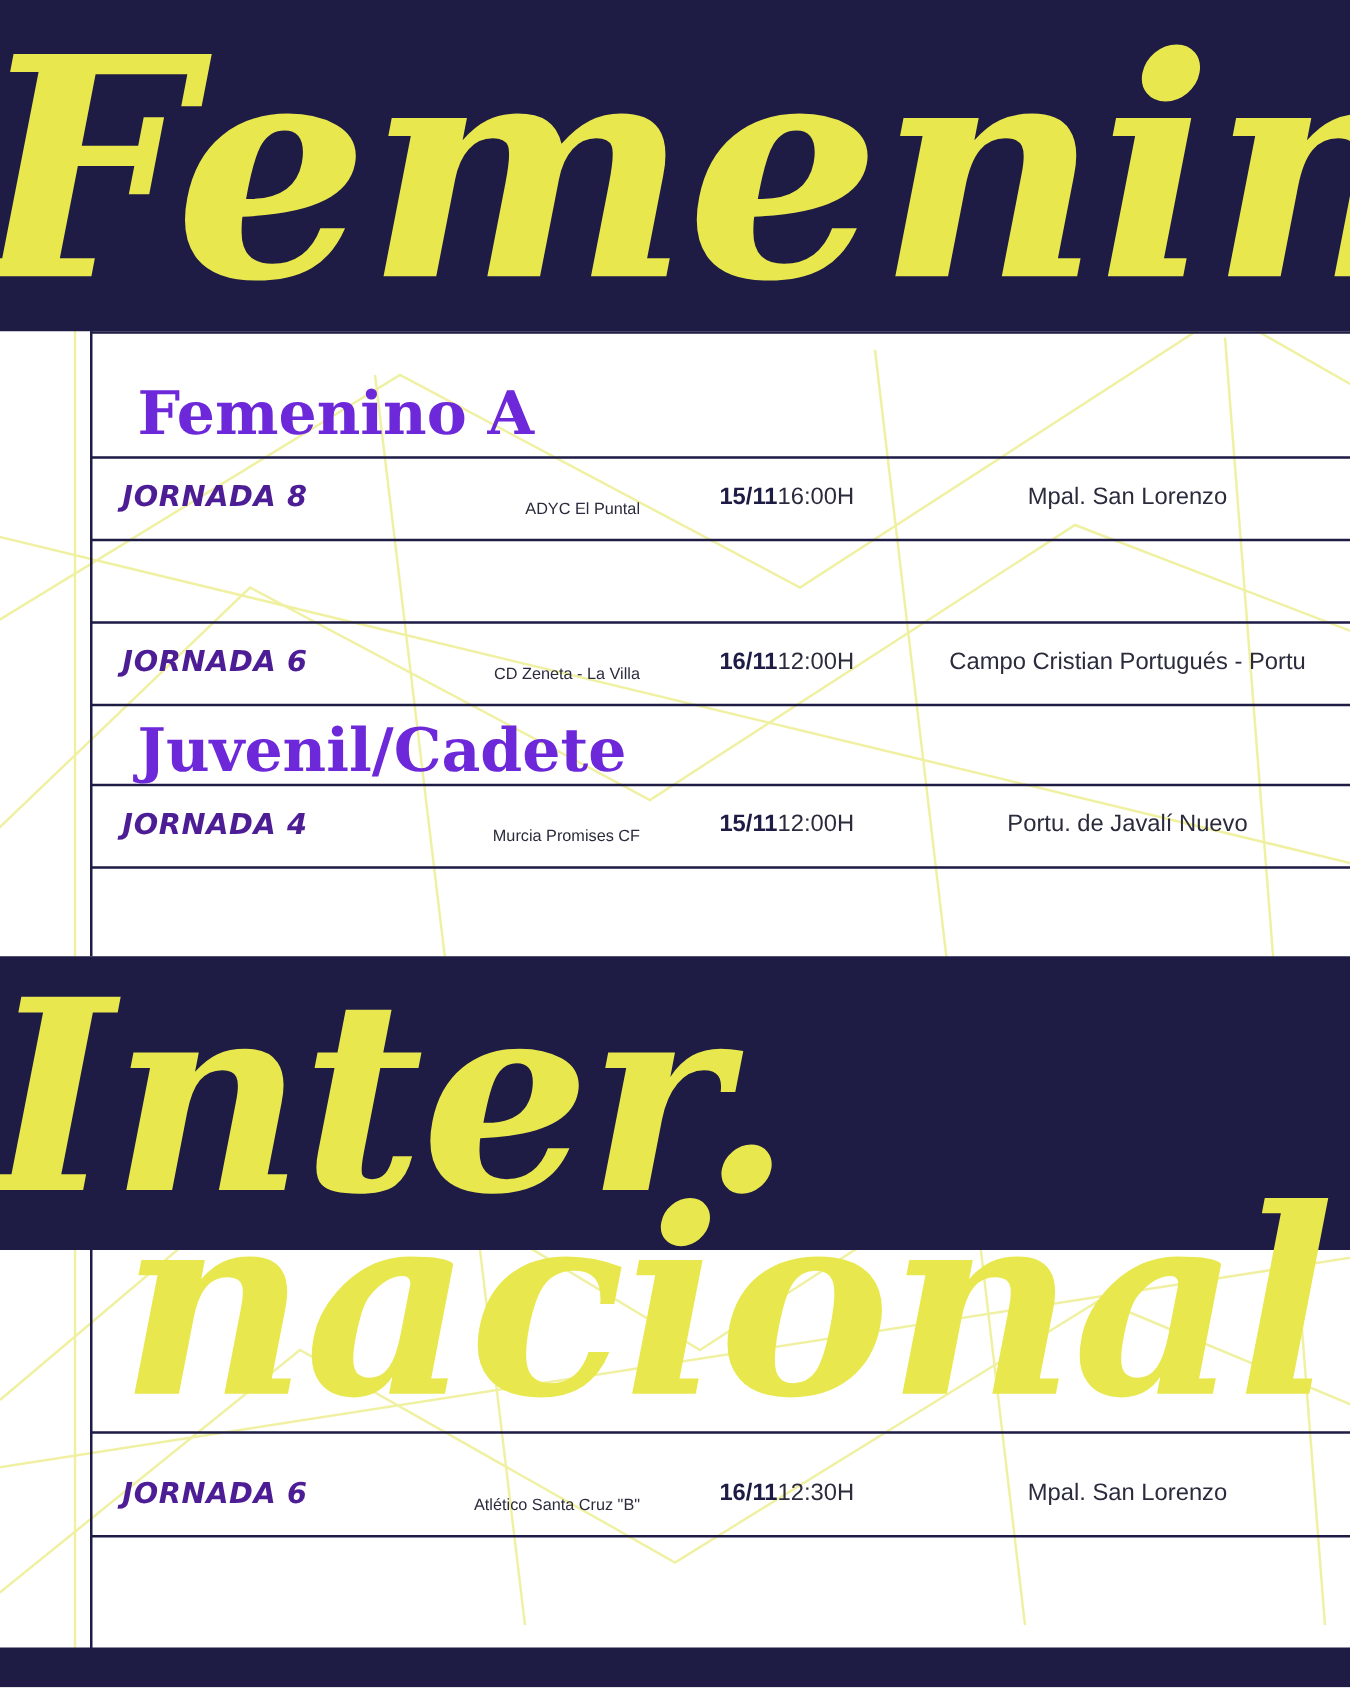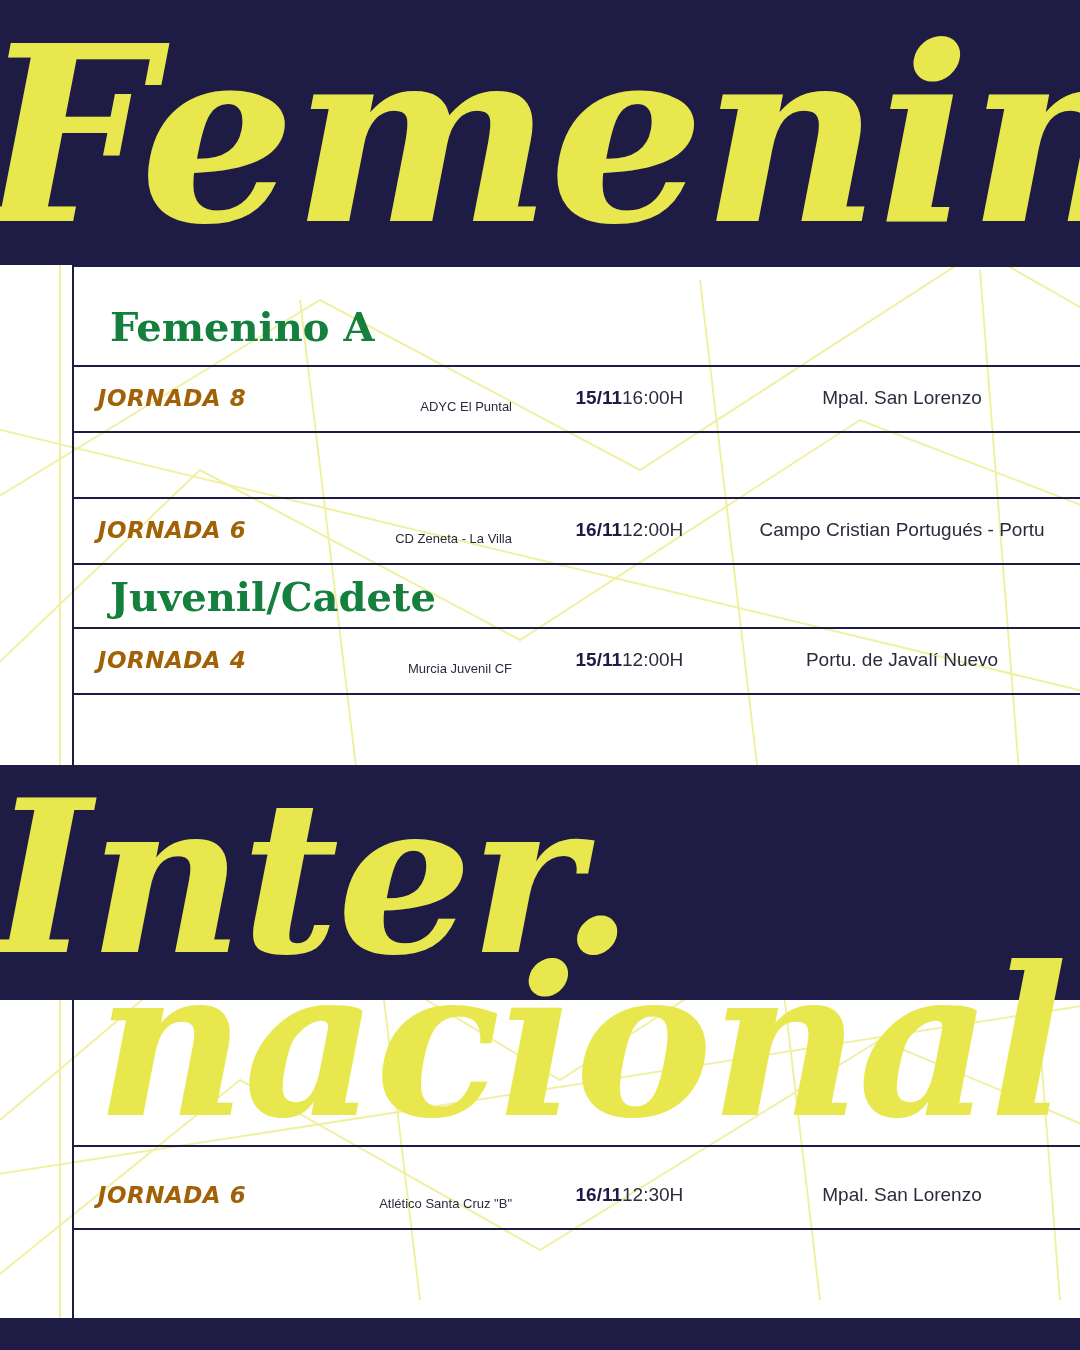--- a/index.html
+++ b/index.html
@@ -101,22 +101,22 @@
     height: 2px;
     background: #1e1b45;
     z-index: 4;
   }
 
   .section-title {
     position: absolute;
     left: 110px;
     font-family: "DejaVu Serif", "Liberation Serif", serif;
     font-weight: 700;
-    font-size: 40px;
-    color: #15803d;
+    font-size: 48px;
+    color: #6d28d9;
     letter-spacing: 0px;
     z-index: 5;
   }
 
   .row {
     position: absolute;
     left: 72px;
     right: 0;
     height: 66px;
     display: flex;
@@ -124,21 +124,21 @@
     z-index: 5;
   }
   .cell-jornada {
     width: 200px;
     text-align: center;
     font-family: "DejaVu Sans", sans-serif;
     font-weight: 700;
     font-style: italic;
     font-size: 23px;
     letter-spacing: 0.5px;
-    color: #a16207;
+    color: #4c1d95;
     text-transform: uppercase;
   }
   .cell-team {
     width: 240px;
     text-align: right;
     font-size: 13px;
     color: #2b2b3d;
     margin-top: 16px;
   }
   .cell-date {
@@ -214,21 +214,21 @@
       <div class="cell-date">16/11</div>
       <div class="cell-time">12:00H</div>
       <div class="cell-venue">Campo Cristian Portugués - Portu</div>
     </div>
     <div class="hline" style="top:298px;"></div>
 
     <div class="section-title" style="top:308px;">Juvenil/Cadete</div>
     <div class="hline" style="top:362px;"></div>
     <div class="row" style="top:362px;">
       <div class="cell-jornada">JORNADA 4</div>
-      <div class="cell-team">Murcia Juvenil CF</div>
+      <div class="cell-team">Murcia Promises CF</div>
       <div class="cell-date">15/11</div>
       <div class="cell-time">12:00H</div>
       <div class="cell-venue">Portu. de Javalí Nuevo</div>
     </div>
     <div class="hline" style="top:428px;"></div>
   </div>
 
   <div class="sheet2">
     <div class="vline"></div>
     <div class="hline" style="top:145px;"></div>

